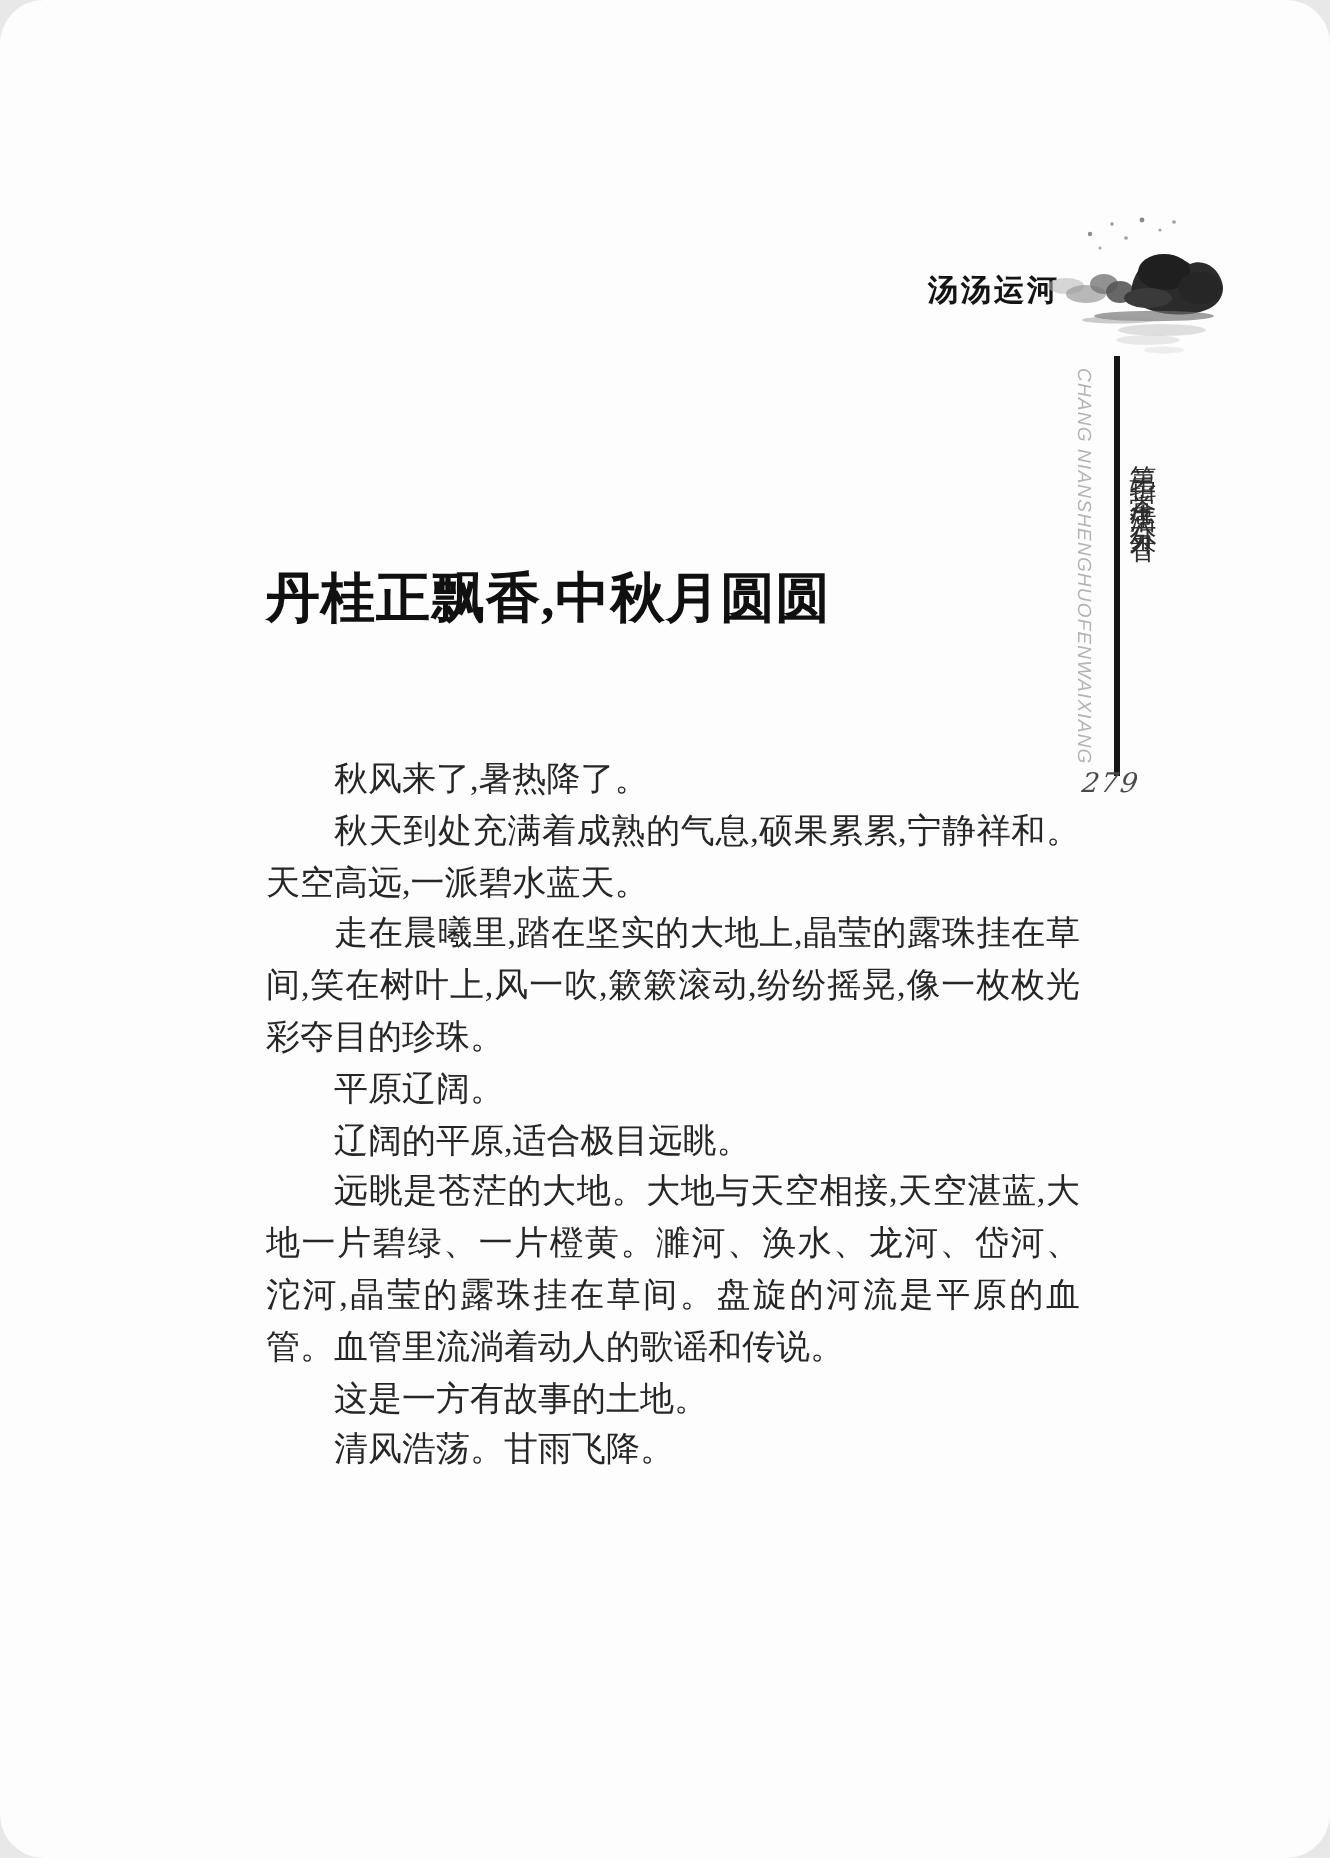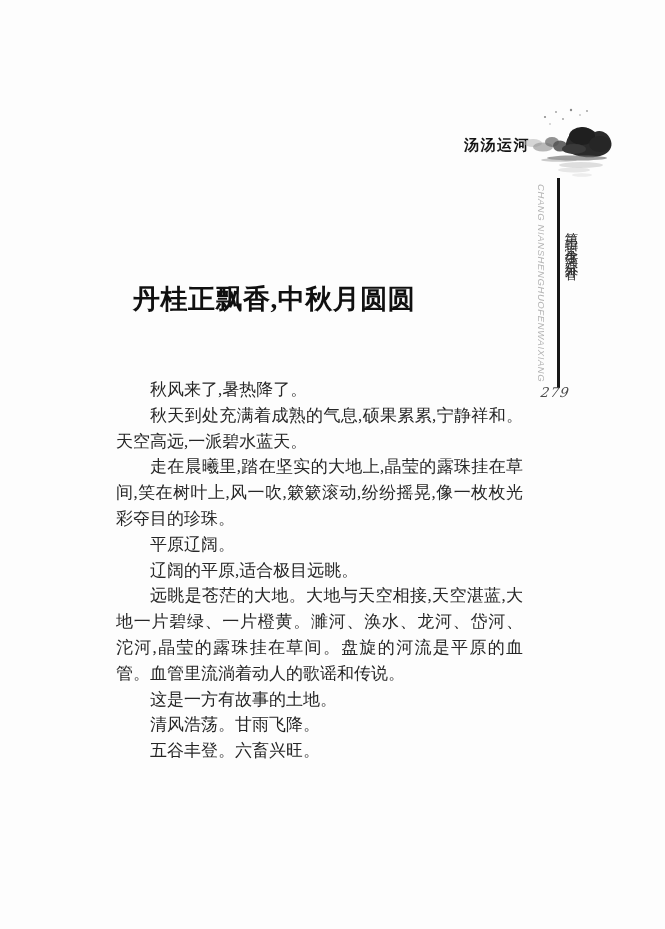--- a/index.html
+++ b/index.html
@@ -3,20 +3,21 @@
 <meta charset="utf-8">
 <style>
   html,body{margin:0;padding:0;background:#e8e8e8;}
   .page{
     position:relative;
     width:665px;height:929px;
     background:#fdfdfd;
     overflow:hidden;
     font-family:"Liberation Serif","DejaVu Serif",serif;
     color:#222;
+    border-radius:22px;
   }
   
   .series-title{
     position:absolute;left:464px;top:136px;
     font-size:15px;font-weight:bold;letter-spacing:1.5px;
     color:#141414;
     font-family:"Liberation Sans","DejaVu Sans",sans-serif;
   }
   .ink-art{position:absolute;left:519px;top:104px;width:96px;height:80px;}
   
@@ -48,21 +49,21 @@
     font-family:"DejaVu Serif",serif;
   }
   
   .article-title{
     position:absolute;left:133px;top:263px;width:407px;
     text-align:left;
     font-size:27px;font-weight:bold;letter-spacing:0.5px;
     color:#101010;
   }
   .article-body{
-    position:absolute;left:116px;top:377px;width:407px;font-family:Liberation Serif, serif;
+    position:absolute;left:133px;top:377px;width:407px;font-family:Liberation Serif, serif;
   }
   .article-body p{
     margin:0;
     font-size:17px;line-height:25.8px;
     text-indent:2em;
     text-align:justify;
     color:#262626;
   }
 </style>
 </head>
@@ -111,16 +112,15 @@
 
   <div class="article-body">
     <p>秋风来了,暑热降了。</p>
     <p>秋天到处充满着成熟的气息,硕果累累,宁静祥和。天空高远,一派碧水蓝天。</p>
     <p>走在晨曦里,踏在坚实的大地上,晶莹的露珠挂在草间,笑在树叶上,风一吹,簌簌滚动,纷纷摇晃,像一枚枚光彩夺目的珍珠。</p>
     <p>平原辽阔。</p>
     <p>辽阔的平原,适合极目远眺。</p>
     <p>远眺是苍茫的大地。大地与天空相接,天空湛蓝,大地一片碧绿、一片橙黄。濉河、涣水、龙河、岱河、沱河,晶莹的露珠挂在草间。盘旋的河流是平原的血管。血管里流淌着动人的歌谣和传说。</p>
     <p>这是一方有故事的土地。</p>
     <p>清风浩荡。甘雨飞降。</p>
-    <p>五谷丰登。六畜兴旺。</p>
   </div>
 
 </div>
 
 </body></html>

